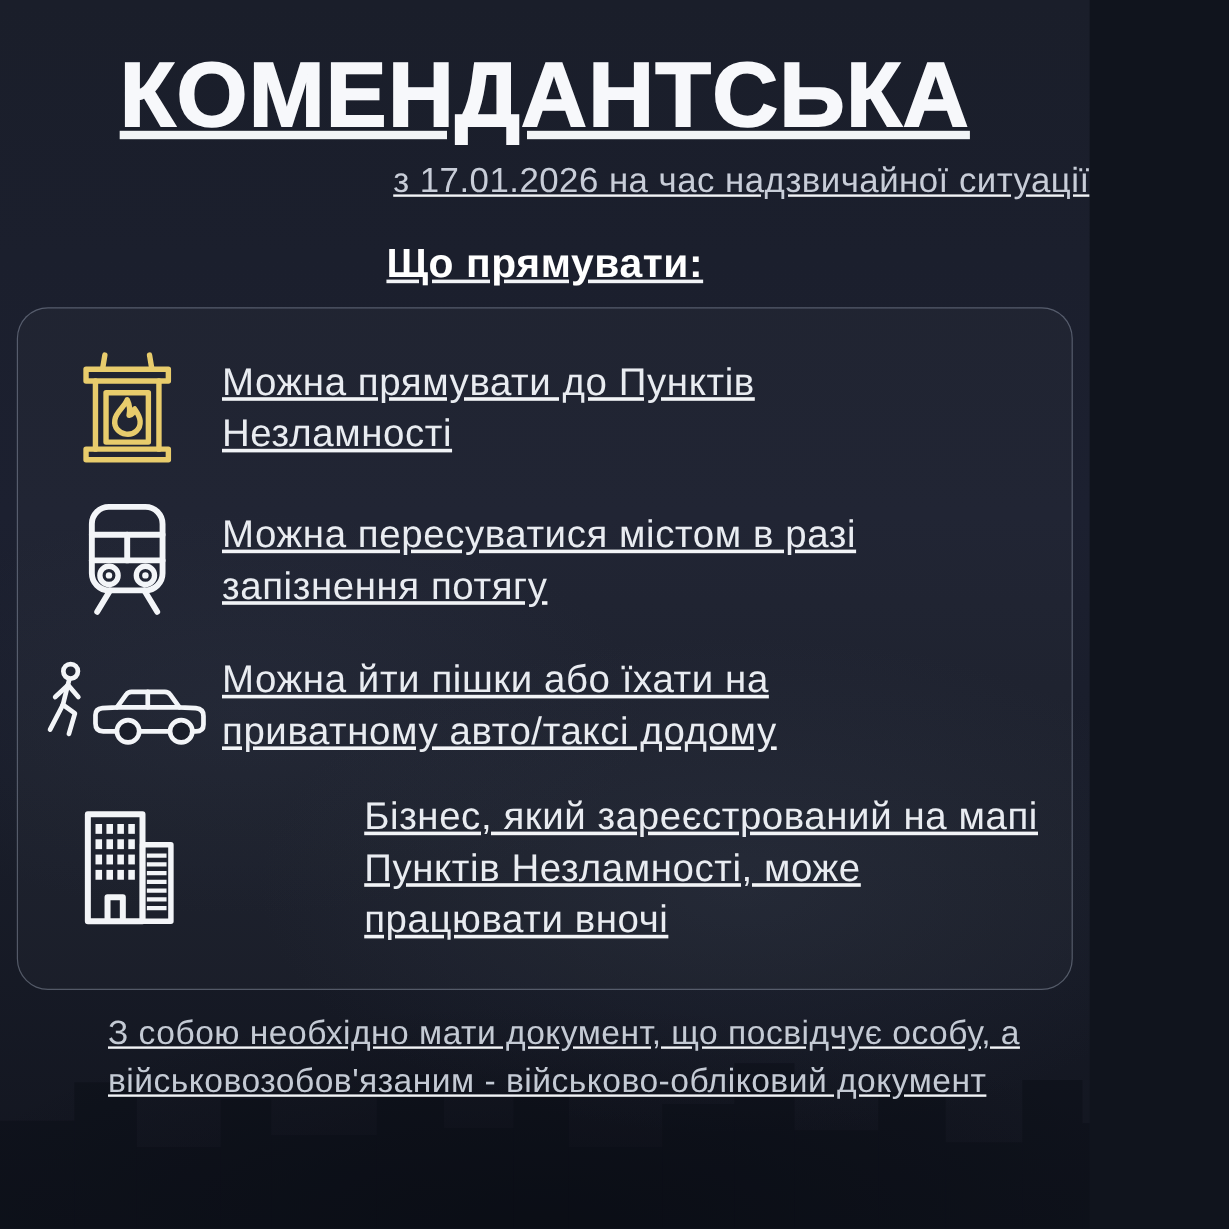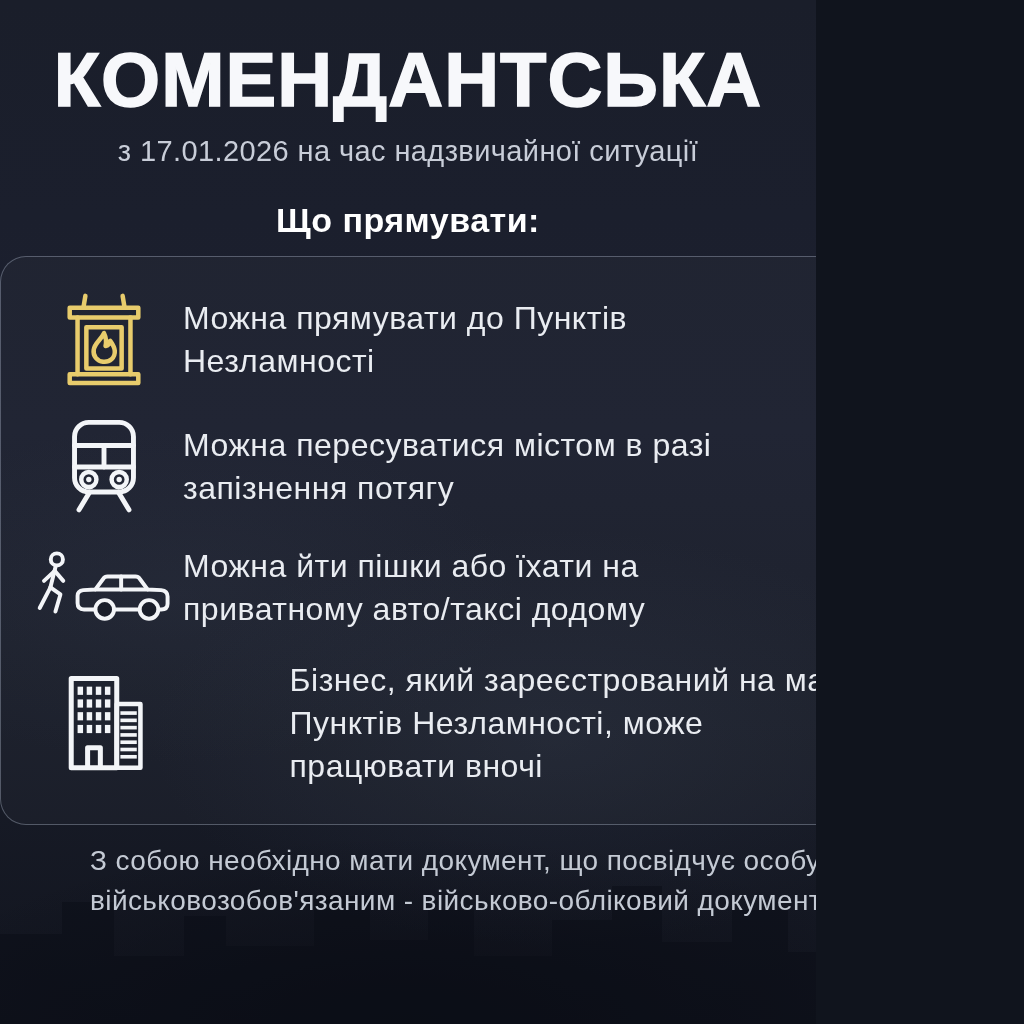--- a/index.html
+++ b/index.html
@@ -2,57 +2,58 @@
 <html><head>
 <meta charset="utf-8">
 <style>
   html, body { margin: 0; padding: 0; }
   body {
     width: 1024px; height: 1024px; overflow: hidden;
     background: #10141d;
     font-family: "Liberation Sans", sans-serif;
   }
   .poster {
-    position: relative; width: 816px; height: 1024px; overflow: hidden;
+    position: relative; width: 908px; height: 1024px; overflow: hidden;
     color: #f2f4f7;
     background:
       radial-gradient(ellipse 620px 320px at 68% 72%, rgba(52,60,80,0.28), transparent 65%),
       radial-gradient(ellipse 520px 260px at 22% 58%, rgba(46,53,72,0.24), transparent 65%),
       radial-gradient(ellipse 700px 250px at 50% 100%, rgba(10,12,20,0.8), transparent 75%),
       linear-gradient(180deg, #1a1e2a 0%, #1c2030 42%, #181c28 70%, #12151f 100%);
+    text-decoration: underline;
   }
   .bg-skyline {
     position: absolute; bottom: 0; left: 0; width: 1024px; height: 210px;
     opacity: 0.5; pointer-events: none;
   }
   .content { position: relative; z-index: 2; }
 
   .title {
     margin: 0; padding-top: 38px;
     text-align: center;
     font-size: 76px; line-height: 84px; font-weight: 800;
     letter-spacing: 1px; color: #f7f8fb;
     -webkit-text-stroke: 1.5px #f7f8fb;
   }
   .subtitle {
-    margin-top: 10px; text-align: center;
+    margin-top: 10px; text-align: right;
     font-size: 29px; line-height: 38px; font-weight: 400;
     letter-spacing: 0.4px; color: #c8cdd8;
   }
   .section-heading {
     margin-top: 28px; text-align: center;
     font-size: 34px; line-height: 44px; font-weight: 700;
     letter-spacing: 0.5px; color: #ffffff;
   }
 
   .card {
     box-sizing: border-box;
     width: 880px; min-height: 546px;
     margin: 14px auto 0 auto;
-    padding: 34px 28px 24px 24px;
+    padding: 34px 28px 24px 12px;
     border: 1.5px solid rgba(175, 186, 204, 0.38);
     border-radius: 26px;
     background: rgba(255, 255, 255, 0.022);
   }
   .row { display: flex; align-items: center; margin-bottom: 28px; }
   .row:last-child { margin-bottom: 12px; justify-content: space-between; }
   .icon-cell {
     flex: 0 0 158px; display: flex;
     align-items: center; justify-content: center;
   }

